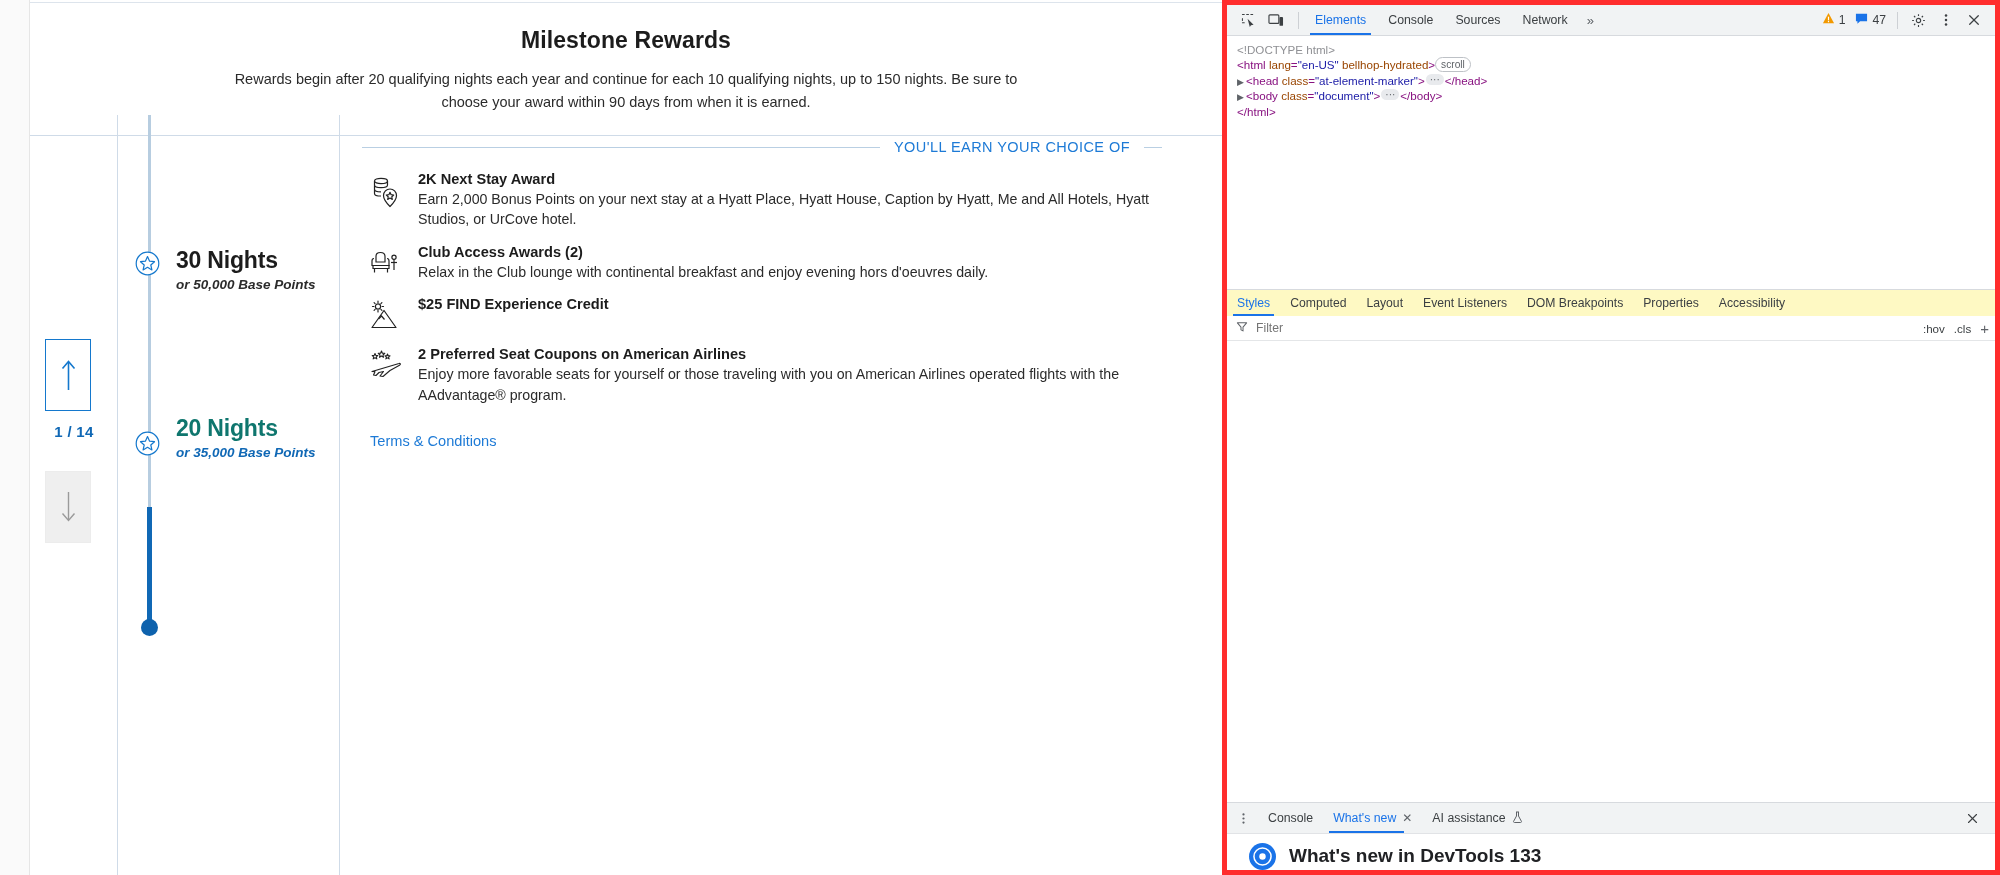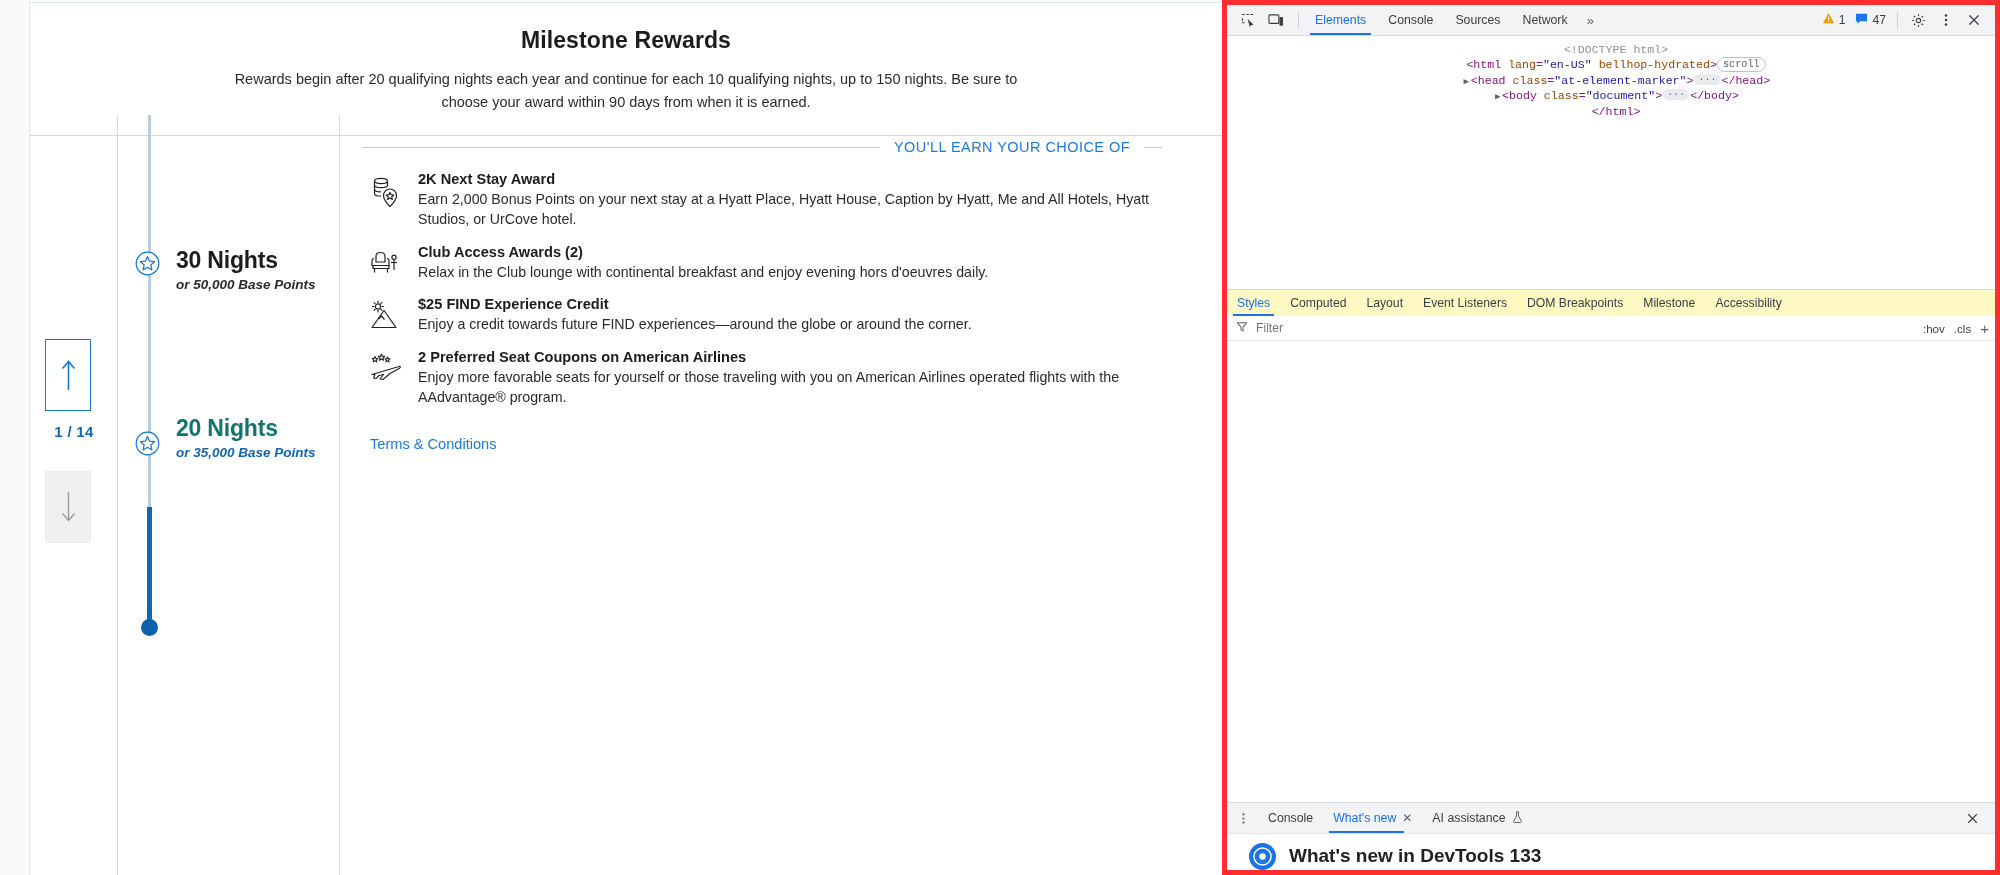--- a/index.html
+++ b/index.html
@@ -135,23 +135,22 @@
     content:""; position:absolute; left:6px; right:6px; bottom:0; height:2px; background:#1a73e8;
   }
   .dt-tab-more { display:flex; align-items:center; padding:0 8px; color:#5f6368; font-size:13px; cursor:pointer; }
   .dt-tb-right { margin-left:auto; display:flex; align-items:center; gap:2px; padding-right:8px; }
   .dt-badge { display:flex; align-items:center; gap:4px; font-size:12.2px; color:#3c4043; padding:0 4px; cursor:pointer;}
   .dt-badge .num { font-size:12.2px; }
 
   
   .dt-dom {
     flex: 0 0 253px; overflow:hidden; padding: 6px 0 0 10px;
-    font-family:Liberation Mono, monospace; font-size:11.6px; line-height:1.32;
+    font-family:Liberation Sans, sans-serif; font-size:11.6px; line-height:1.32;
     background:#fff;
-    text-align:center;
   }
   .dl { white-space:nowrap; }
   .c-doctype { color:#8f9094; }
   .c-punct { color:#881280; }
   .c-tag { color:#881280; }
   .c-attr { color:#994500; }
   .c-val { color:#1a1aa6; }
   .tri { color:#5f6368; display:inline-block; width:9px; font-size:9px; }
   .pill {
     display:inline-block; border:1px solid #bdc1c6; border-radius:8px;
@@ -339,21 +338,20 @@
                     <line x1="10.9" y1="9.4" x2="11.9" y2="10.4"></line>
                   <line x1="11.9" y1="2.6" x2="10.9" y2="3.6"></line>
                     <line x1="5.1" y1="9.4" x2="4.1" y2="10.4"></line>
                 </g>
                 <path d="M2 27.5 L14 10.5 L26 27.5 Z" stroke-linejoin="round"></path>
                 <path d="M8.5 19 L11.5 16 L14.5 19.5"></path>
               </svg>
             </div>
             <div class="reward-text">
               <div class="reward-title">$25 FIND Experience Credit</div>
-              <div class="reward-desc">Enjoy a credit towards future FIND experiences—around the globe or around the corner.</div>
             </div>
           </div>
 
           <div class="reward-item">
             <div class="reward-icon">
               <svg width="32" height="30" viewBox="0 0 32 30" fill="none" stroke="#222" stroke-width="1.1">
                 <polygon points="5,3.5 5.8,5.4 7.8,5.6 6.3,6.9 6.8,8.9 5,7.8 3.2,8.9 3.7,6.9 2.2,5.6 4.2,5.4" stroke-linejoin="round"></polygon>
                 <polygon points="11.5,1 12.4,3.2 14.8,3.4 13,5 13.5,7.3 11.5,6 9.5,7.3 10,5 8.2,3.4 10.6,3.2" stroke-linejoin="round"></polygon>
                 <polygon points="17.5,4 18.2,5.7 20,5.9 18.6,7.1 19.1,8.9 17.5,7.9 15.9,8.9 16.4,7.1 15,5.9 16.8,5.7" stroke-linejoin="round"></polygon>
                 <path d="M2 21.5 L29 13.5 C30.5 13 31 14.5 29.5 15.3 L20 20.5 L13 26.5 L10 26 L13.5 21.5 L9 22.5 L6 25.5 L3.5 25 L5 21.8 Z" stroke-linejoin="round"></path>
@@ -457,21 +455,21 @@
           <span class="c-tag">&lt;/html&gt;</span>
         </div>
       </div>
 
       <div class="dt-stylebar">
         <div class="st-tab active">Styles</div>
         <div class="st-tab">Computed</div>
         <div class="st-tab">Layout</div>
         <div class="st-tab">Event Listeners</div>
         <div class="st-tab">DOM Breakpoints</div>
-        <div class="st-tab">Milestone</div>
+        <div class="st-tab">Properties</div>
         <div class="st-tab">Accessibility</div>
       </div>
 
       <div class="dt-filter">
         <span>
           <svg width="12" height="12" viewBox="0 0 13 13" fill="none" stroke="#5f6368" stroke-width="1.1">
             <path d="M1.5 2h10l-3.9 4.6v4.1L5.4 9.6V6.6Z" stroke-linejoin="round"></path>
           </svg>
         </span>
         <input class="filter-input" value="" placeholder="Filter" style="">

